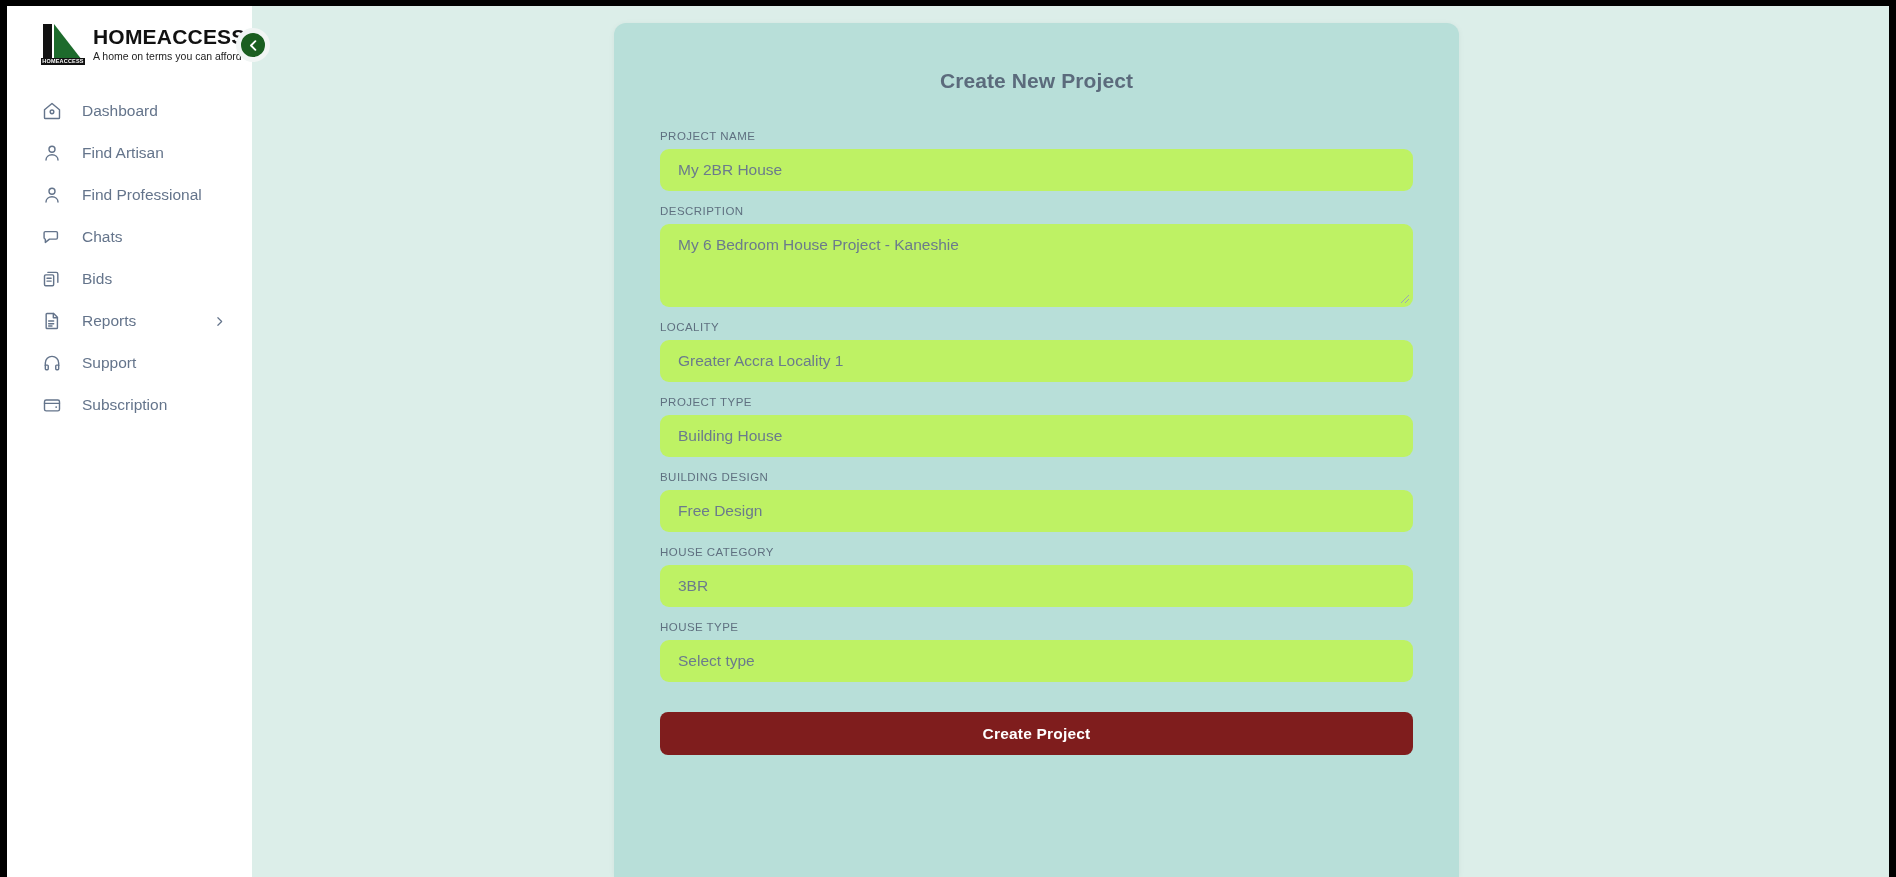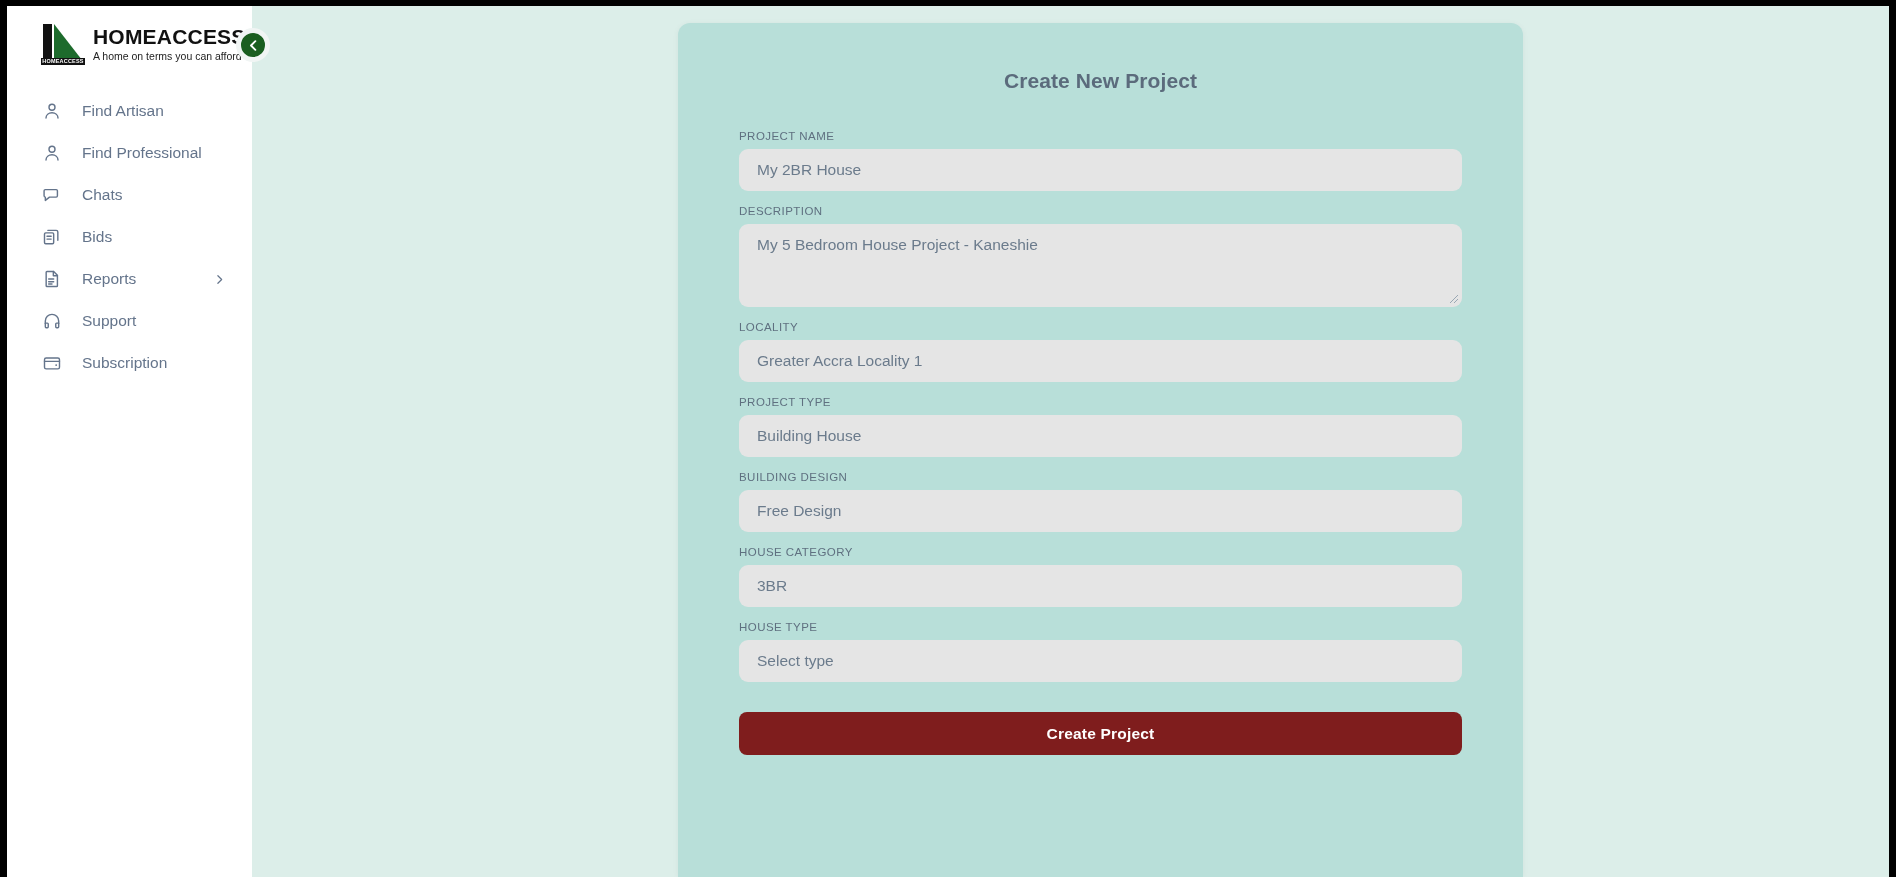--- a/index.html
+++ b/index.html
@@ -142,27 +142,27 @@
     align-items: center;
     justify-content: center;
     z-index: 20;
     cursor: pointer;
   }
 
   
   .card {
     position: absolute;
     top: 17px;
-    left: 671px;
+    left: 607px;
     width: 845px;
     height: 854px;
     background: #b8dfd9;
     border-radius: 12px 12px 0 0;
     box-shadow: 0 1px 6px rgba(0,0,0,.05);
-    padding: 0 61px;
+    padding: 0 46px;
     overflow: hidden;
   }
 
   .card-title {
     text-align: center;
     font-size: 21px;
     color: #5b6b7c;
     padding-top: 46px;
     letter-spacing: .1px;
   }
@@ -175,21 +175,21 @@
     font-size: 11.5px;
     color: #5f7080;
     letter-spacing: .45px;
     margin-bottom: 7px;
     text-transform: uppercase;
   }
 
   .control {
     width: 100%;
     height: 42px;
-    background: #e5e5e5;
+    background: #bef264;
     border: none;
     border-radius: 9px;
     padding: 0 18px;
     font-family: "Liberation Sans", sans-serif;
     font-size: 15.5px;
     color: #6b7b8c;
     outline: none;
     display: flex;
     align-items: center;
   }
@@ -241,20 +241,29 @@
         <div class="logo-base-txt">HOMEACCESS</div>
       </div>
       <div class="logo-text">
         <div class="logo-title">HOMEACCESS</div>
         <div class="logo-tag">A home on terms you can afford</div>
       </div>
     </div>
 
     <nav class="nav">
 
+      <div class="nav-item">
+        <span class="nav-icon">
+          <svg width="20" height="20" viewBox="0 0 24 24" fill="none" stroke="currentColor" stroke-width="1.7" stroke-linecap="round" stroke-linejoin="round">
+            <path d="M3 10.5 12 3l9 7.5V20a1 1 0 0 1-1 1H4a1 1 0 0 1-1-1z"></path>
+            <circle cx="12" cy="13" r="2.2"></circle>
+          </svg>
+        </span>
+        <span class="nav-label">Dashboard</span>
+      </div>
 
       <div class="nav-item">
         <span class="nav-icon">
           <svg width="20" height="20" viewBox="0 0 24 24" fill="none" stroke="currentColor" stroke-width="1.7" stroke-linecap="round" stroke-linejoin="round">
             <circle cx="12" cy="7.5" r="3.6"></circle>
             <path d="M4.8 20.5c0-3.9 3.2-6.4 7.2-6.4s7.2 2.5 7.2 6.4"></path>
           </svg>
         </span>
         <span class="nav-label">Find Artisan</span>
       </div>
@@ -343,21 +352,21 @@
     <form class="form">
 
       <div class="field">
         <div class="field-label">PROJECT NAME</div>
         <div class="control">My 2BR House</div>
       </div>
 
       <div class="field">
         <div class="field-label">DESCRIPTION</div>
         <div class="control textarea">
-          <span>My 5 Bedroom House Project - Kaneshie</span>
+          <span>My 6 Bedroom House Project - Kaneshie</span>
           <svg class="resize-grip" viewBox="0 0 10 10">
             <path d="M9 1L1 9M9 5L5 9" stroke="#9aa8b4" stroke-width="1" fill="none"></path>
           </svg>
         </div>
       </div>
 
       <div class="field">
         <div class="field-label">LOCALITY</div>
         <div class="control">Greater Accra Locality 1</div>
       </div>

